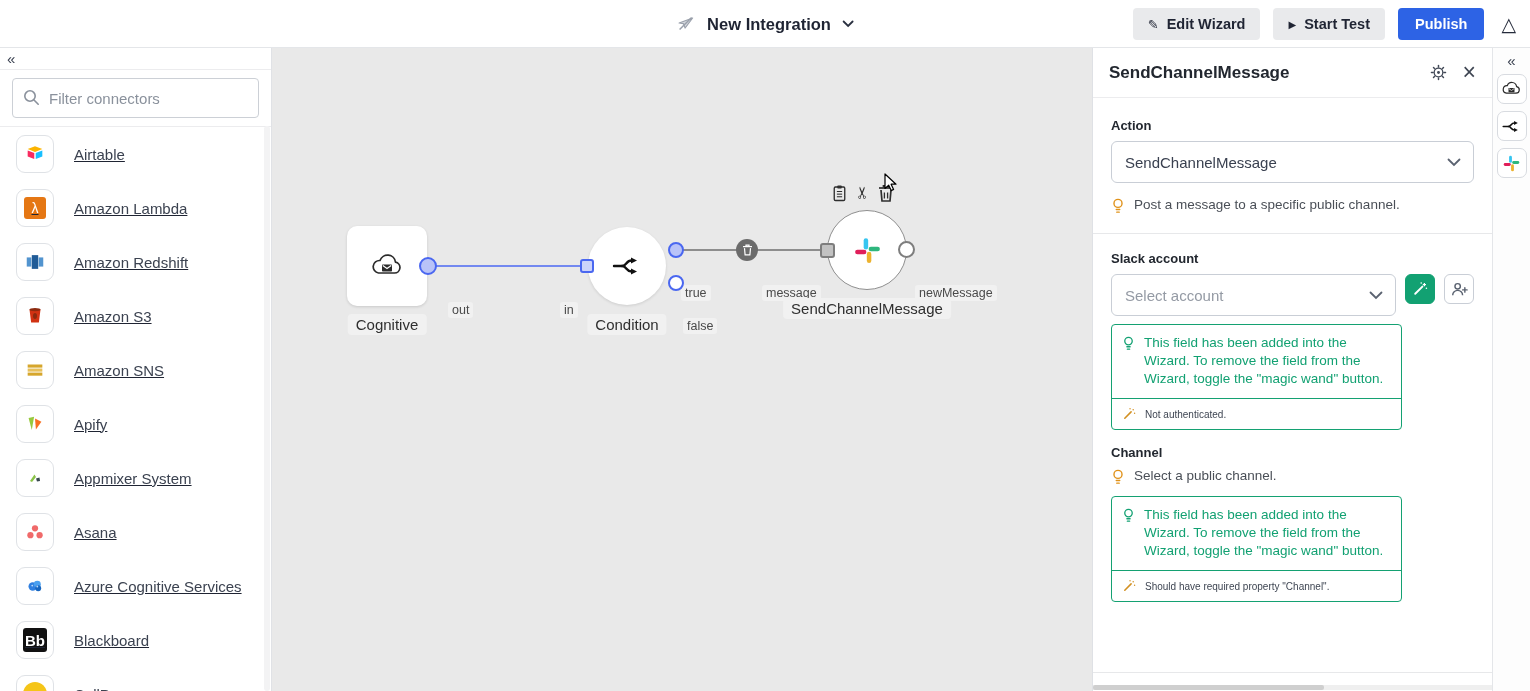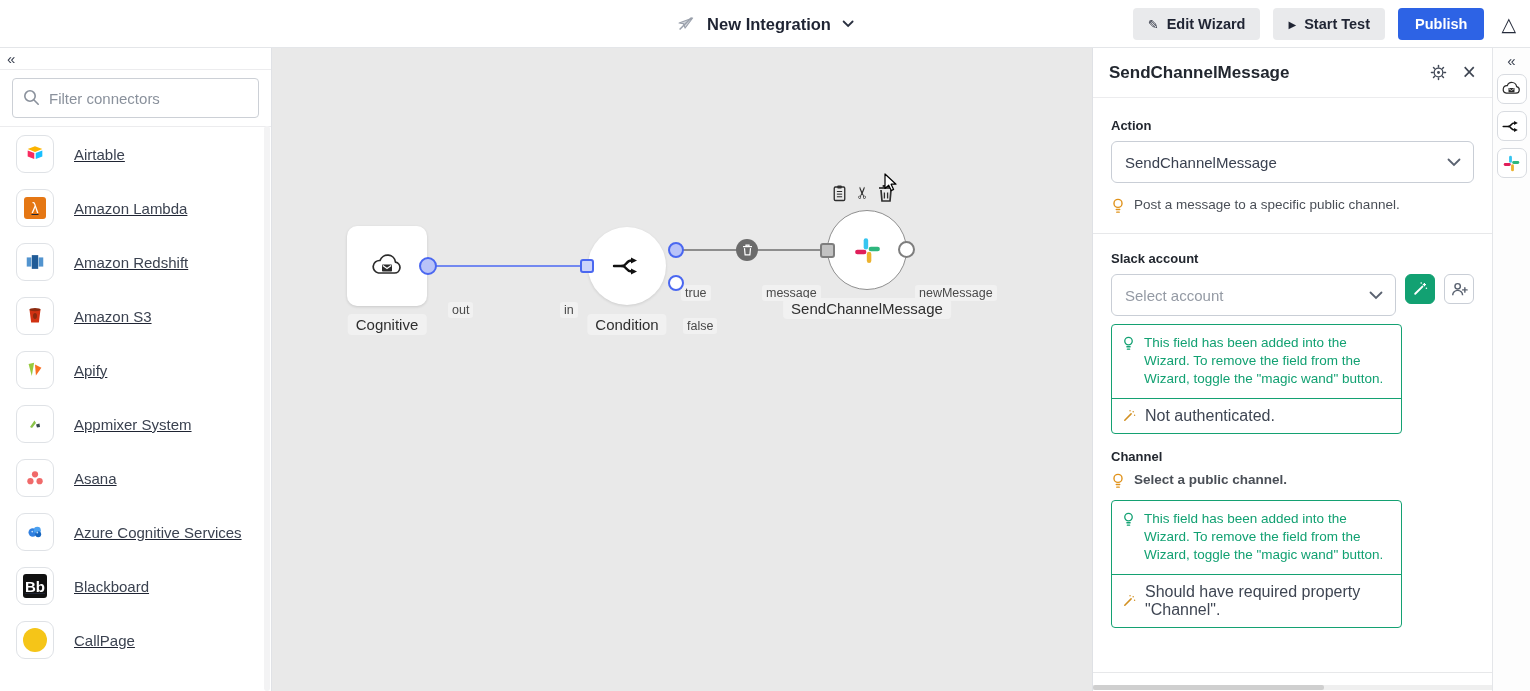--- a/index.html
+++ b/index.html
@@ -66,21 +66,21 @@
   .select-wrap input::placeholder { color:#949aa4; }
   .select-wrap .chev { position:absolute; right:13px; top:17px; }
   .hint-row { display:flex; align-items:flex-start; gap:9px; margin-top:14px; font-size:13.5px; color:#4a4f57; }
   .full-divider { border-top:1px solid #e7e8ea; margin:18px -18px 0 -18px; }
   .field-row { display:flex; align-items:flex-start; gap:9px; }
   .sq-btn { width:30px; height:30px; border-radius:6px; border:1px solid #c9ced6; background:#fff; display:flex; align-items:center; justify-content:center; cursor:pointer; flex:0 0 auto; }
   .sq-btn.green { background:#12a172; border-color:#12a172; }
   .plus-glyph { font-size:19px; color:#3f4653; font-weight:400; line-height:1; }
   .wizard-box { border:1px solid #14a172; border-radius:4px; margin-top:8px; width:291px; }
   .wizard-note { display:flex; gap:9px; padding:9px 10px 10px 10px; font-size:13.5px; line-height:18px; color:#12a172; }
-  .wizard-err { display:flex; gap:9px; align-items:center; padding:8px 10px; border-top:1px solid #14a172; font-size:16px; color:#3f4653; }
+  .wizard-err { display:flex; gap:9px; align-items:center; padding:8px 10px; border-top:1px solid #14a172; font-size:10px; color:#3f4653; }
   .panel-bottom-divider { position:absolute; left:0; right:0; bottom:18px; border-top:1px solid #e7e8ea; }
   .panel-hscroll { position:absolute; left:0; bottom:1px; width:100%; height:5px; background:#efefef; }
   .panel-hscroll .thumb { position:absolute; left:0; top:0; height:5px; width:58%; background:#cfcfcf; border-radius:2px; }
 
   
   .rail { position:absolute; left:1492px; top:48px; width:38px; height:643px; background:#fdfdfd; border-left:1px solid #e4e6e9; display:flex; flex-direction:column; align-items:center; z-index:26; }
   .rail .collapse-glyph { margin:5px 0 6px 0; }
   .rail-btn { width:30px; height:30px; border:1px solid #d8dbe0; border-radius:7px; background:#fff; display:flex; align-items:center; justify-content:center; margin-bottom:7px; cursor:pointer; }
 </style>
 </head>
@@ -157,20 +157,30 @@
       </li>
       <li class="conn-item">
         <span class="conn-icon">
           <svg class="mini" viewBox="0 0 24 24">
             <polygon points="6,5 18,5 16.2,19 7.8,19" fill="#d13212"></polygon>
             <ellipse cx="12" cy="5" rx="6" ry="1.7" fill="#8c2a0f"></ellipse>
             <ellipse cx="12" cy="12" rx="2.2" ry="3.2" fill="#8c2a0f"></ellipse>
           </svg>
         </span>
         <span class="conn-label">Amazon S3</span>
+      </li>
+      <li class="conn-item">
+        <span class="conn-icon">
+          <svg class="mini" viewBox="0 0 24 24">
+            <rect x="4" y="6" width="16" height="3.4" fill="#d6a62c"></rect>
+            <rect x="4" y="10.4" width="16" height="3.4" fill="#e8c05a"></rect>
+            <rect x="4" y="14.8" width="16" height="3.4" fill="#d6a62c"></rect>
+          </svg>
+        </span>
+        <span class="conn-label">Amazon SNS</span>
       </li>
       <li class="conn-item">
         <span class="conn-icon">
           <svg class="mini" viewBox="0 0 24 24">
             <polygon points="5,5.5 11,4 8.5,18.5" fill="#97c93d"></polygon>
             <polygon points="12,6 19,9.5 13,18" fill="#f86f20"></polygon>
           </svg>
         </span>
         <span class="conn-label">Apify</span>
       </li>
@@ -388,21 +398,21 @@
             <line x1="4" y1="16" x2="13" y2="7" stroke="#d29022" stroke-width="2.2" stroke-linecap="round"></line>
             <circle cx="16" cy="4" r="1.1" fill="#d29022"></circle>
               <circle cx="18" cy="9" r="1" fill="#d29022"></circle>
               <circle cx="11.5" cy="2.5" r="1" fill="#d29022"></circle>
           </svg>
           <span>Not authenticated.</span>
         </div>
       </div>
 
       <div class="field-label" style="margin-top:15px;">Channel</div>
-      <div class="hint-row" style="margin-top:8px;font-weight:bold;">
+      <div class="hint-row" style="margin-top:8px;">
         <svg width="14" height="18" viewBox="0 0 16 20">
           <circle cx="8" cy="7" r="4.6" fill="none" stroke="#e0921a" stroke-width="1.6"></circle>
           <line x1="6" y1="14" x2="10" y2="14" stroke="#e0921a" stroke-width="1.6" stroke-linecap="round"></line>
           <line x1="6.6" y1="17" x2="9.4" y2="17" stroke="#e0921a" stroke-width="1.6" stroke-linecap="round"></line>
         </svg>
         <span>Select a public channel.</span>
       </div>
       <div class="wizard-box" style="margin-top:10px;">
         <div class="wizard-note">
           <svg width="13" height="17" viewBox="0 0 16 20" style="flex:0 0 auto; margin-top:1px;">

